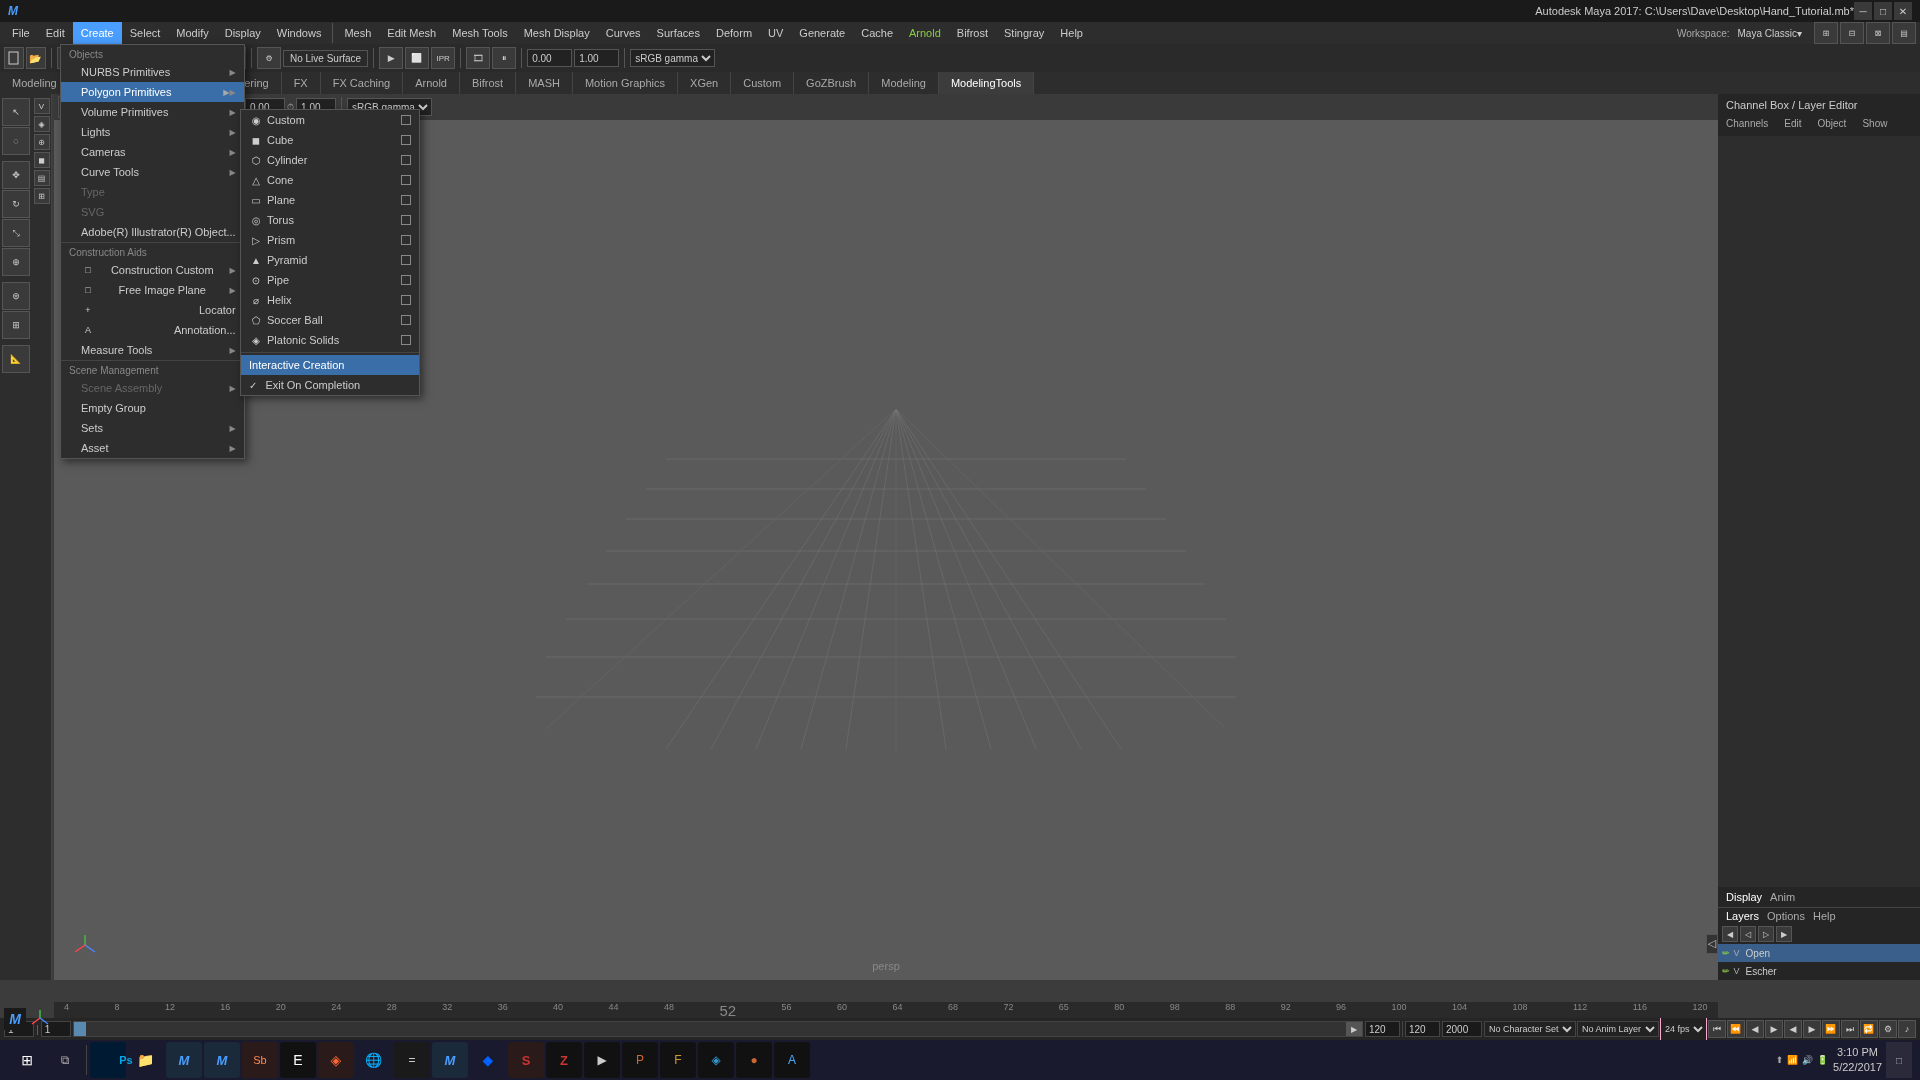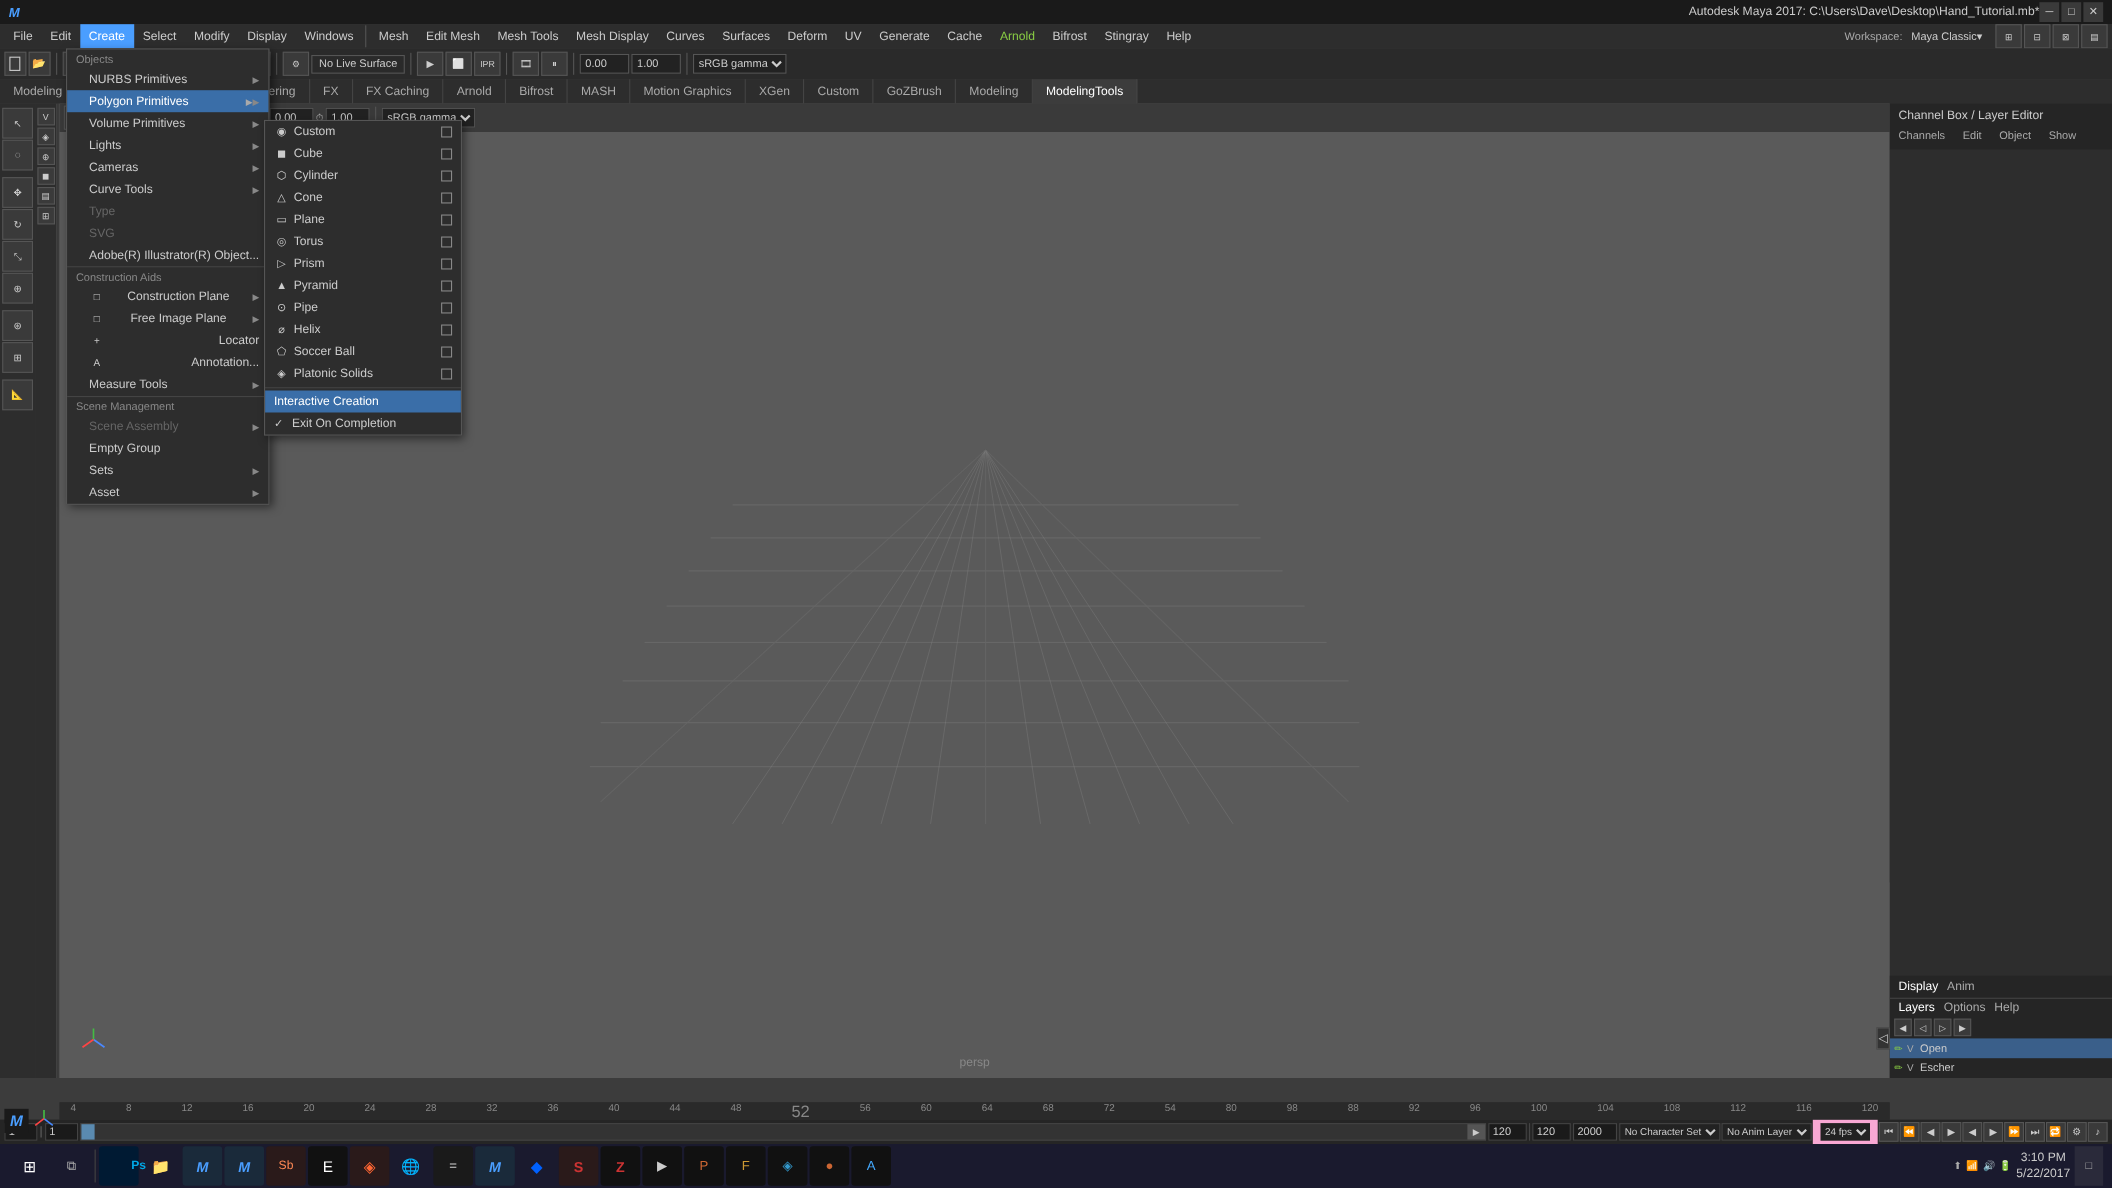--- a/index.html
+++ b/index.html
@@ -732,21 +732,21 @@
     <span style="font-size:9px; color:#888;">36</span>
     <span style="font-size:9px; color:#888;">40</span>
     <span style="font-size:9px; color:#888;">44</span>
     <span style="font-size:9px; color:#888;">48</span>
     <span style="font-size:15px; color:#888;">52</span>
     <span style="font-size:9px; color:#888;">56</span>
     <span style="font-size:9px; color:#888;">60</span>
     <span style="font-size:9px; color:#888;">64</span>
     <span style="font-size:9px; color:#888;">68</span>
     <span style="font-size:9px; color:#888;">72</span>
-    <span style="font-size:9px; color:#888;">54</span>
+    <span style="font-size:9px; color:#888;">65</span>
     <span style="font-size:9px; color:#888;">80</span>
     <span style="font-size:9px; color:#888;">98</span>
     <span style="font-size:9px; color:#888;">88</span>
     <span style="font-size:9px; color:#888;">92</span>
     <span style="font-size:9px; color:#888;">96</span>
     <span style="font-size:9px; color:#888;">100</span>
     <span style="font-size:9px; color:#888;">104</span>
     <span style="font-size:9px; color:#888;">108</span>
     <span style="font-size:9px; color:#888;">112</span>
     <span style="font-size:9px; color:#888;">116</span>
@@ -769,21 +769,21 @@
   <input value="120" style="width: 35px; background: rgb(26, 26, 26); border: 1px solid rgb(68, 68, 68); color: rgb(204, 204, 204); height: 16px; font-size: 10px; padding: 0px 3px;">
   <input value="2000" style="width: 40px; background: rgb(26, 26, 26); border: 1px solid rgb(68, 68, 68); color: rgb(204, 204, 204); height: 16px; font-size: 10px; padding: 0px 3px;">
 
   <div style="display:flex; align-items:center; gap:1px; margin-left:auto;justify-content:flex-end;">
     <select style="background:#222; border:1px solid #444; color:#ccc; height:16px; font-size:9px;">
       <option>No Character Set</option>
     </select>
     <select style="background:#222; border:1px solid #444; color:#ccc; height:16px; font-size:9px;">
       <option>No Anim Layer</option>
     </select>
-    <select style="background:#222; border:7px solid #f9a8d4; color:#ccc; height:30px; font-size:9px;">
+    <select style="background:#222; border:1px solid #f9a8d4; color:#ccc; height:30px; font-size:9px;">
       <option>24 fps</option>
     </select>
     <button class="play-btn">⏮</button>
     <button class="play-btn">⏪</button>
     <button class="play-btn">◀</button>
     <button class="play-btn">▶</button>
     <button class="play-btn">◀</button>
     <button class="play-btn">▶</button>
     <button class="play-btn">⏩</button>
     <button class="play-btn">⏭</button>
@@ -814,21 +814,21 @@
     <div class="dropdown-item has-submenu">Volume Primitives</div>
     <div class="dropdown-item has-submenu">Lights</div>
     <div class="dropdown-item has-submenu">Cameras</div>
     <div class="dropdown-item has-submenu">Curve Tools</div>
     <div class="dropdown-item disabled">Type</div>
     <div class="dropdown-item disabled">SVG</div>
     <div class="dropdown-item">Adobe(R) Illustrator(R) Object...</div>
     <div class="menu-section-label">Construction Aids</div>
     <div class="dropdown-item has-submenu">
       <span style="width:14px; display:inline-block; text-align:center; font-size:9px;">□</span>
-      <span>Construction Plane</span>
+      <span>Construction Custom</span>
     </div>
     <div class="dropdown-item has-submenu">
       <span style="width:14px; display:inline-block; text-align:center; font-size:9px;">□</span>
       <span>Free Image Plane</span>
     </div>
     <div class="dropdown-item">
       <span style="width:14px; display:inline-block; text-align:center; font-size:9px;">+</span>
       <span>Locator</span>
     </div>
     <div class="dropdown-item">

